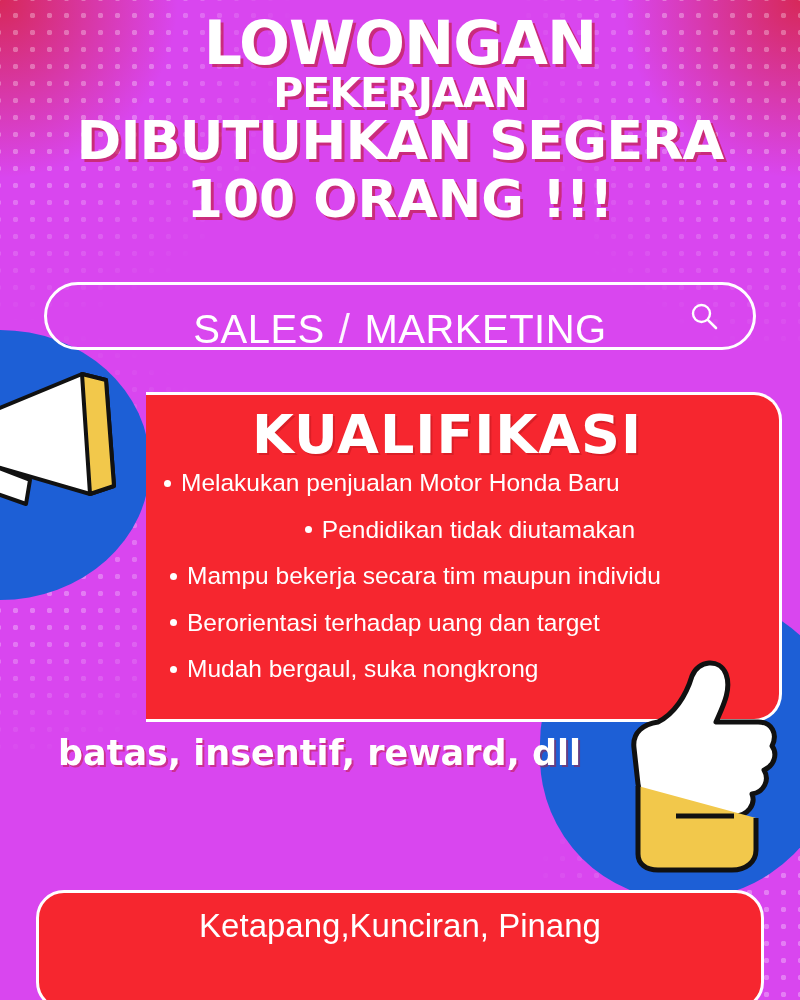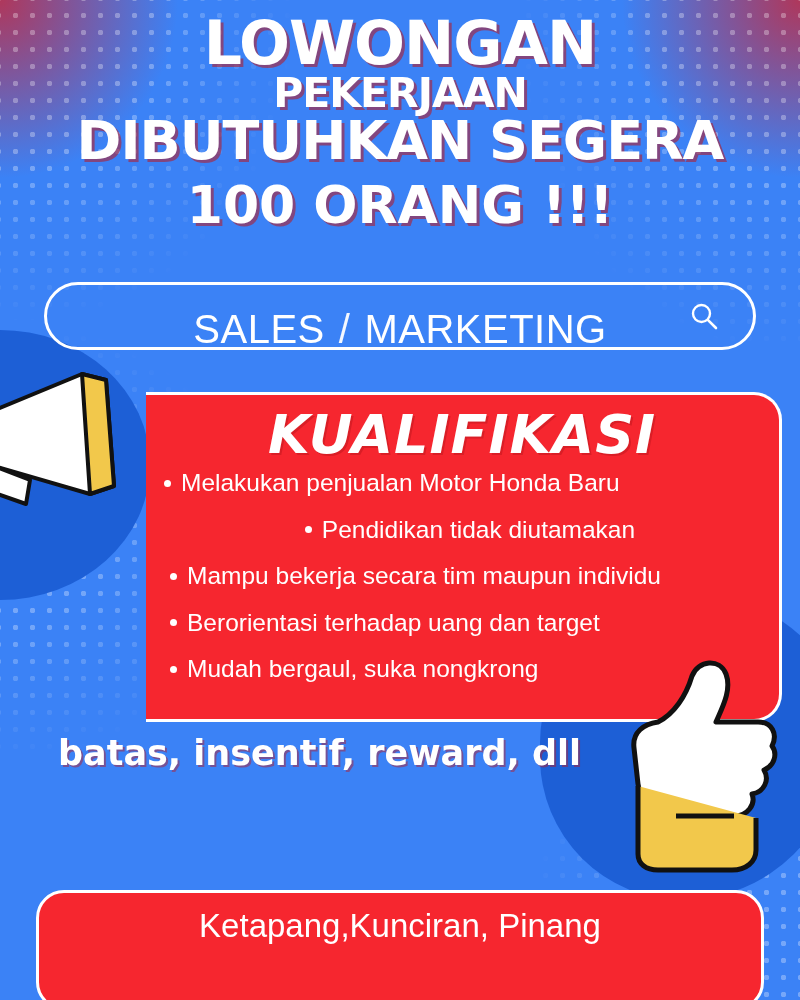--- a/index.html
+++ b/index.html
@@ -10,21 +10,21 @@
   body {
     width: 800px;
     height: 1000px;
     font-family: "DejaVu Sans", sans-serif;
     overflow: hidden;
   }
   .poster {
     position: relative;
     width: 800px;
     height: 1000px;
-    background: #3b82f6;
+    background: #d946ef;
     overflow: hidden;
   }
   
   .dots {
     position: absolute;
     pointer-events: none;
     background-image: radial-gradient(circle, rgba(255,255,255,0.30) 2.6px, rgba(255,255,255,0) 3.0px);
     background-size: 17px 17px;
   }
   .dots-tl {
@@ -85,21 +85,21 @@
     color: #ffffff;
     font-family: "DejaVu Sans", sans-serif;
     font-weight: bold;
     letter-spacing: -1px;
     line-height: 0.98;
     text-shadow: 3px 3px 0 rgba(190,22,30,0.55);
   }
   .headline .l1 { font-size: 60px; display: block; }
   .headline .l2 { font-size: 41px; display: block; }
   .headline .l3 { font-size: 54px; display: block; margin-top: 2px; }
-  .headline .l4 { font-size: 52px; display: block; margin-top: 12px; letter-spacing: 0px; }
+  .headline .l4 { font-size: 52px; display: block; margin-top: 6px; letter-spacing: 0px; }
 
   
   .search-pill {
     position: absolute;
     left: 44px;
     top: 282px;
     width: 712px;
     height: 68px;
     border: 3px solid #ffffff;
     border-radius: 40px;
@@ -135,30 +135,29 @@
     width: 636px;
     height: 330px;
     background: #f6262f;
     border: 3px solid #ffffff;
     border-left: none;
     border-radius: 0 28px 28px 0;
     box-sizing: border-box;
   }
   .qual-title {
     position: absolute;
-    left: 16px; top: 8px;
+    left: 1px; top: 8px;
     width: 600px;
     text-align: center;
     color: #ffffff;
     font-weight: bold;
     font-size: 54px;
     letter-spacing: 1px;
     font-family: "DejaVu Sans", sans-serif;
     text-shadow: 2px 2px 0 rgba(190,22,30,0.5);
-    font-style: italic;
   }
   .qual-list {
     position: absolute;
     left: 18px;
     top: 76px;
     width: 610px;
     margin: 0;
     padding: 0;
     list-style: none;
   }

